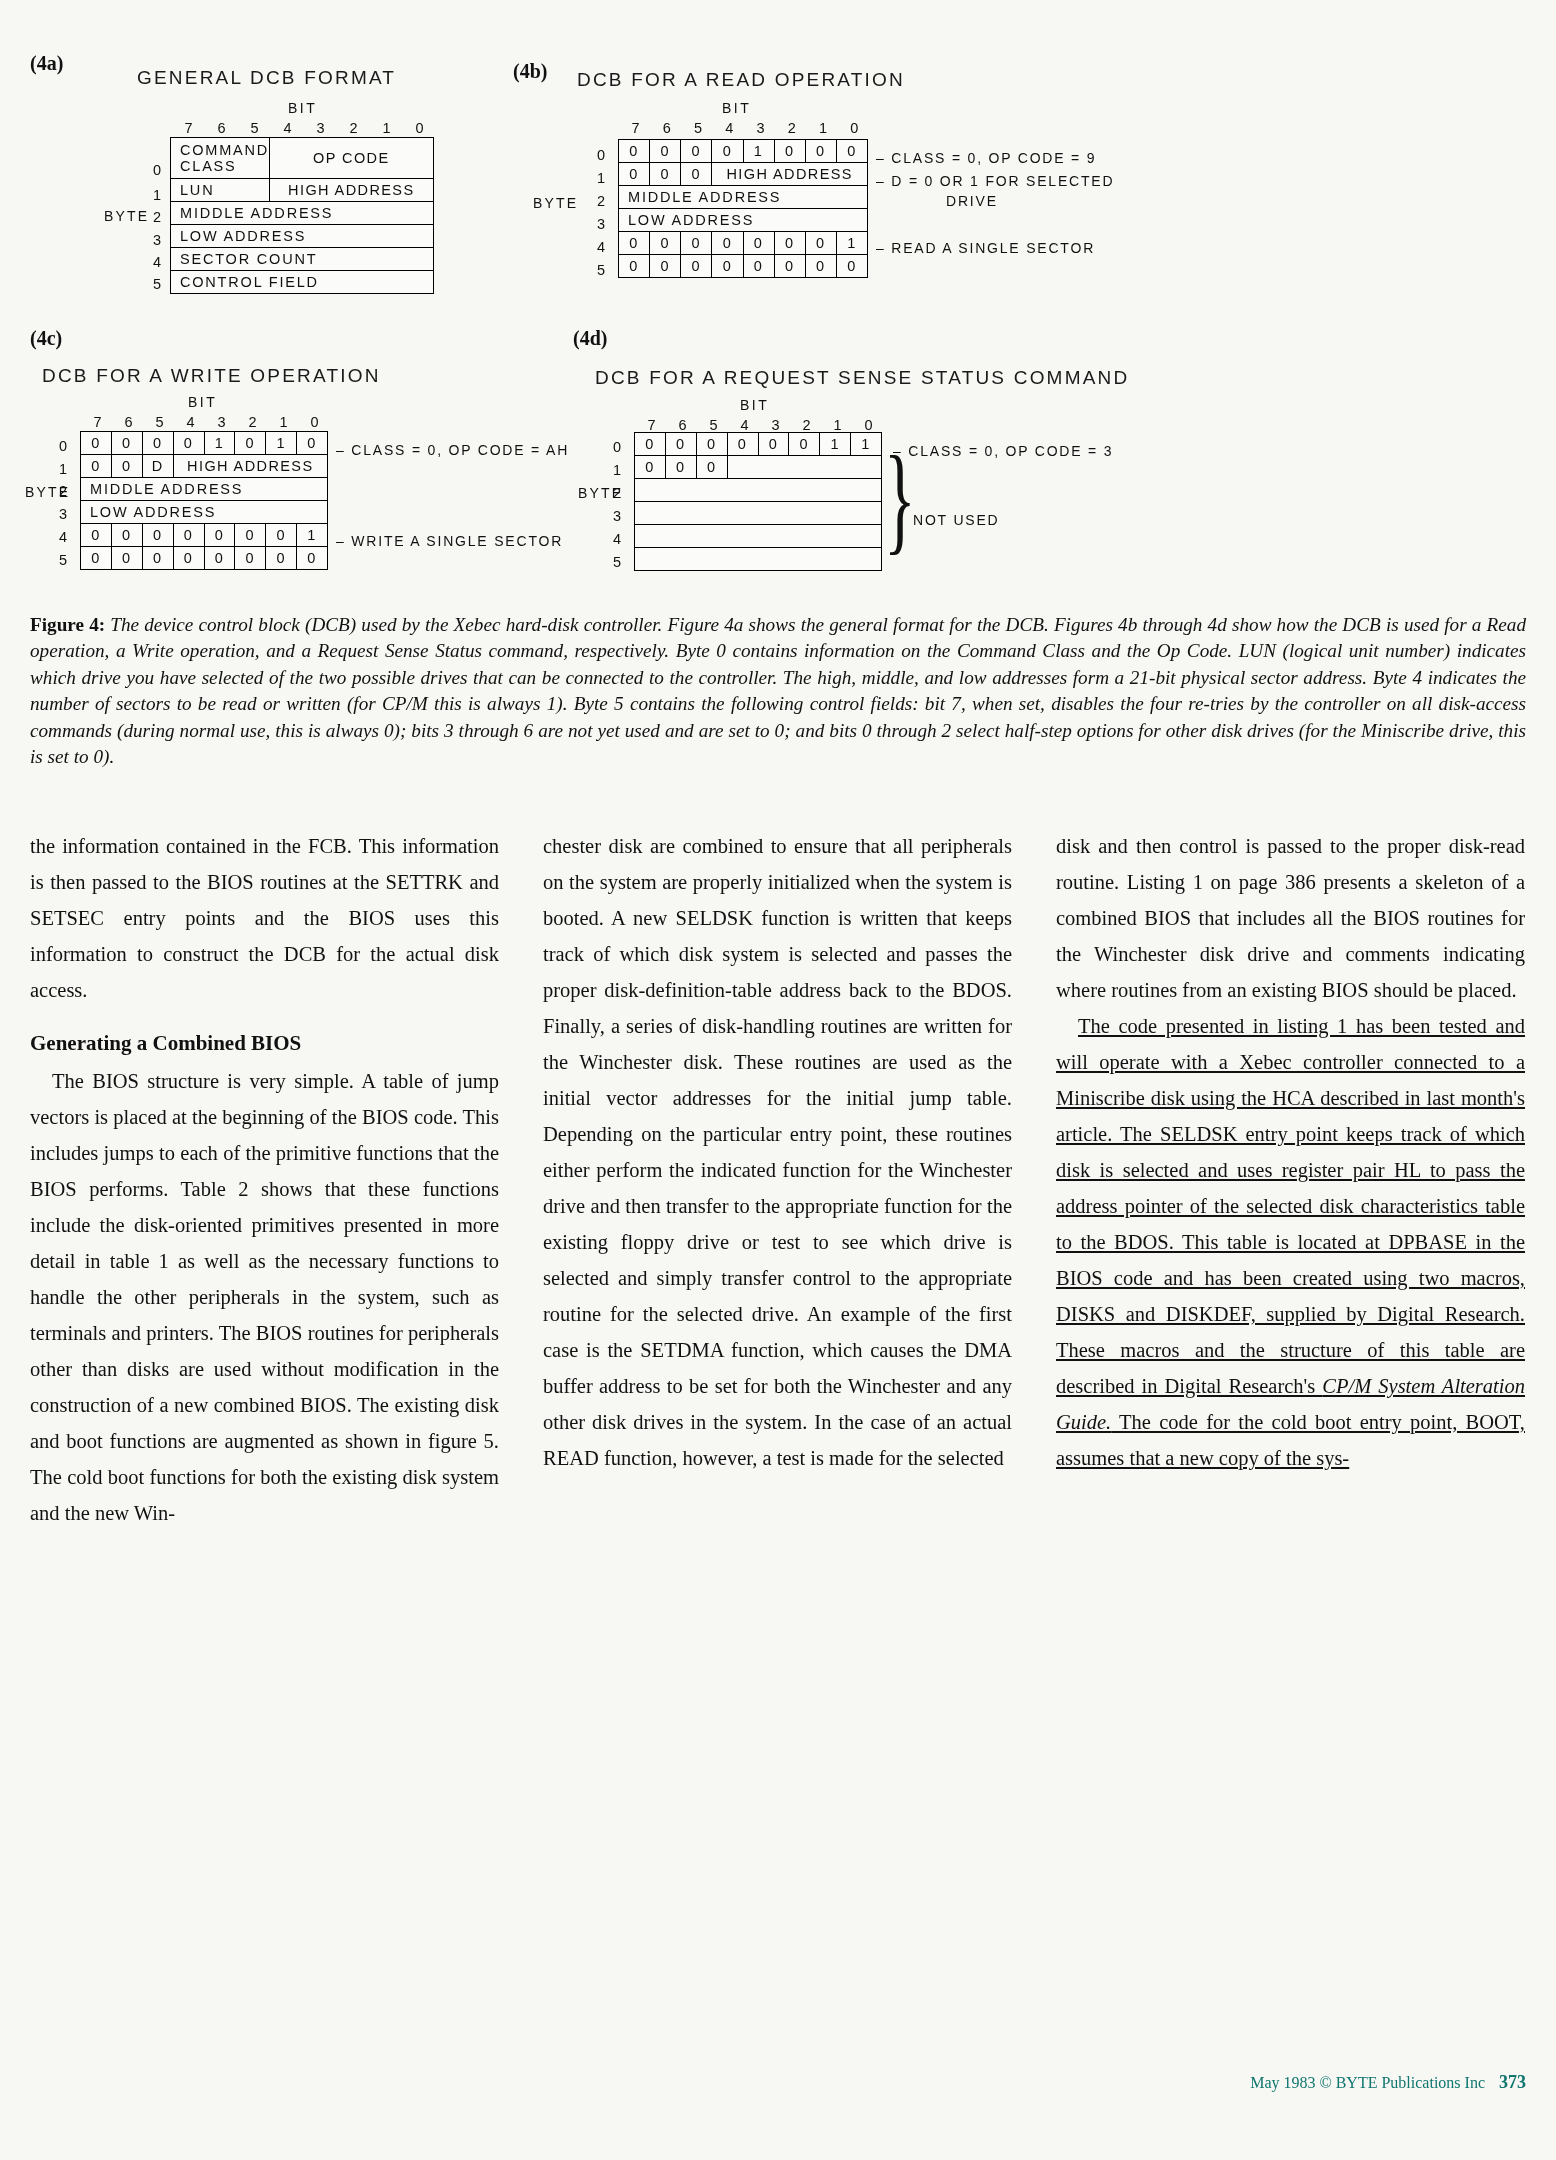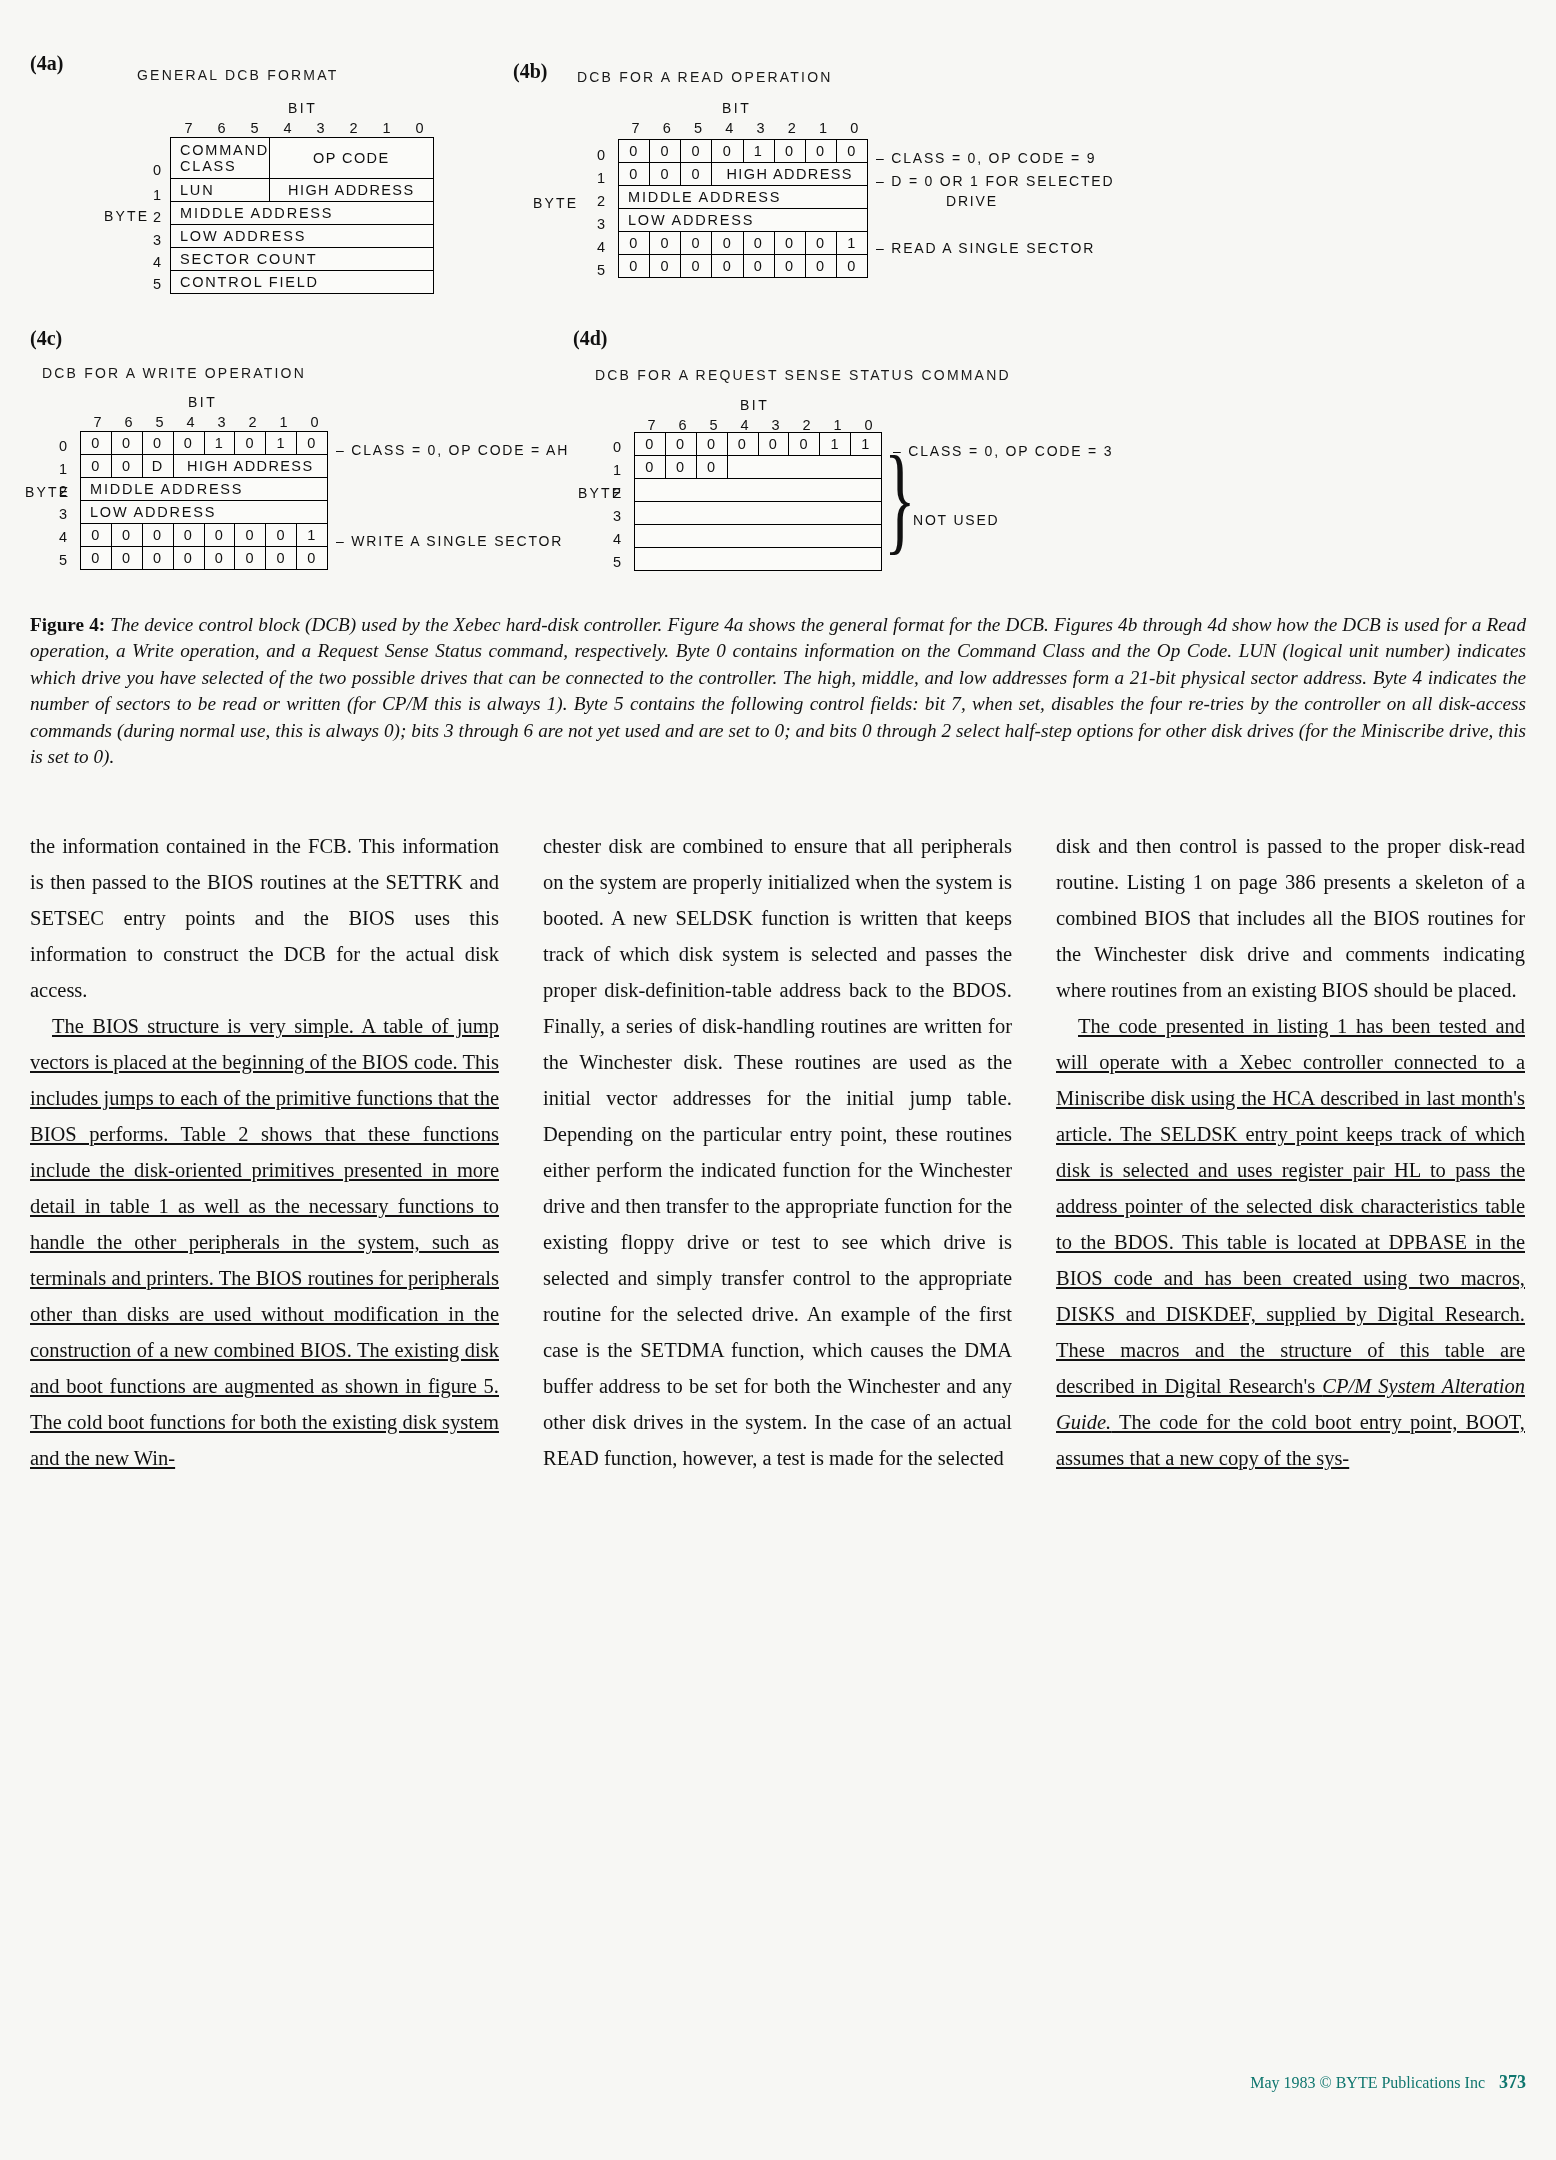--- a/index.html
+++ b/index.html
@@ -32,21 +32,21 @@
   }
   .panel { position: absolute; }
   .panel-tag {
     font-family: "Liberation Serif", serif;
     font-weight: bold;
     font-size: 20px;
     letter-spacing: 0px;
   }
   .panel-title {
     font-family: "Liberation Sans", sans-serif;
-    font-size: 14px;
+    font-size: 19px;
     letter-spacing: 2.2px;
     color: #1a1a1a;
     white-space: nowrap;
   }
   .bit-label {
     font-family: "Liberation Sans", sans-serif;
     font-size: 14px;
     letter-spacing: 2.5px;
   }
   .byte-label {
@@ -439,20 +439,21 @@
     <div class="brace" style="position:absolute; left:884px; top:440px;">}</div>
     <div class="annot" style="position:absolute; left:913px; top:500px;">NOT USED</div>
 
   </div>
 
   <div class="caption"><b>Figure 4:</b><span> The device control block (DCB) used by the Xebec hard-disk controller. Figure 4a shows the general format for the DCB. Figures 4b through 4d show how the DCB is used for a Read operation, a Write operation, and a Request Sense Status command, respectively. Byte 0 contains information on the Command Class and the Op Code. LUN (logical unit number) indicates which drive you have selected of the two possible drives that can be connected to the controller. The high, middle, and low addresses form a 21-bit physical sector address. Byte 4 indicates the number of sectors to be read or written (for CP/M this is always 1). Byte 5 contains the following control fields: bit 7, when set, disables the four re-tries by the controller on all disk-access commands (during normal use, this is always 0); bits 3 through 6 are not yet used and are set to 0; and bits 0 through 2 select half-step options for other disk drives (for the Miniscribe drive, this is set to 0).</span></div>
 
   <div class="columns">
     <div class="col">
       <p>the information contained in the FCB. This information is then passed to the BIOS routines at the SETTRK and SETSEC entry points and the BIOS uses this information to construct the DCB for the actual disk access.</p>
+      <h3>Generating a Combined BIOS</h3>
       <p class="after-head">The BIOS structure is very simple. A table of jump vectors is placed at the beginning of the BIOS code. This includes jumps to each of the primitive functions that the BIOS performs. Table 2 shows that these functions include the disk-oriented primitives presented in more detail in table 1 as well as the necessary functions to handle the other peripherals in the system, such as terminals and printers. The BIOS routines for peripherals other than disks are used without modification in the construction of a new combined BIOS. The existing disk and boot functions are augmented as shown in figure 5. The cold boot functions for both the existing disk system and the new Win-</p>
     </div>
     <div class="col">
       <p>chester disk are combined to ensure that all peripherals on the system are properly initialized when the system is booted. A new SELDSK function is written that keeps track of which disk system is selected and passes the proper disk-definition-table address back to the BDOS. Finally, a series of disk-handling routines are written for the Winchester disk. These routines are used as the initial vector addresses for the initial jump table. Depending on the particular entry point, these routines either perform the indicated function for the Winchester drive and then transfer to the appropriate function for the existing floppy drive or test to see which drive is selected and simply transfer control to the appropriate routine for the selected drive. An example of the first case is the SETDMA function, which causes the DMA buffer address to be set for both the Winchester and any other disk drives in the system. In the case of an actual READ function, however, a test is made for the selected</p>
     </div>
     <div class="col">
       <p>disk and then control is passed to the proper disk-read routine. Listing 1 on page 386 presents a skeleton of a combined BIOS that includes all the BIOS routines for the Winchester disk drive and comments indicating where routines from an existing BIOS should be placed.</p>
       <p><span>The code presented in listing 1 has been tested and will operate with a Xebec controller connected to a Miniscribe disk using the HCA described in last month's article. The SELDSK entry point keeps track of which disk is selected and uses register pair HL to pass the address pointer of the selected disk characteristics table to the BDOS. This table is located at DPBASE in the BIOS code and has been created using two macros, DISKS and DISKDEF, supplied by Digital Research. These macros and the structure of this table are described in Digital Research's </span><em>CP/M System Alteration Guide.</em><span> The code for the cold boot entry point, BOOT, assumes that a new copy of the sys-</span></p>
     </div>
   </div>

